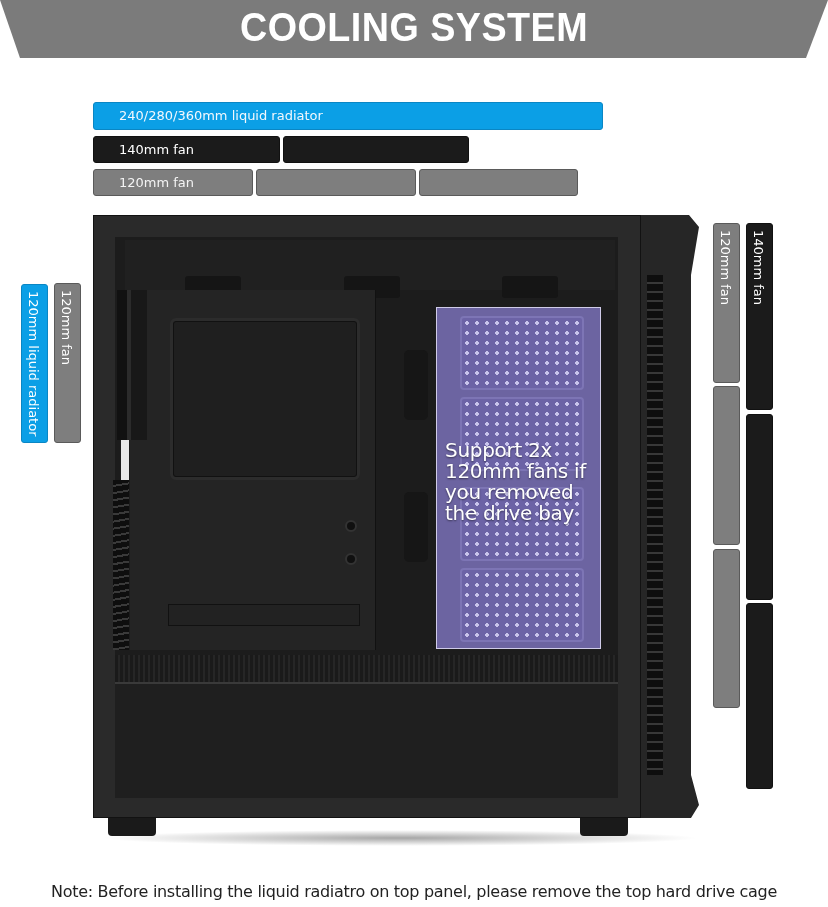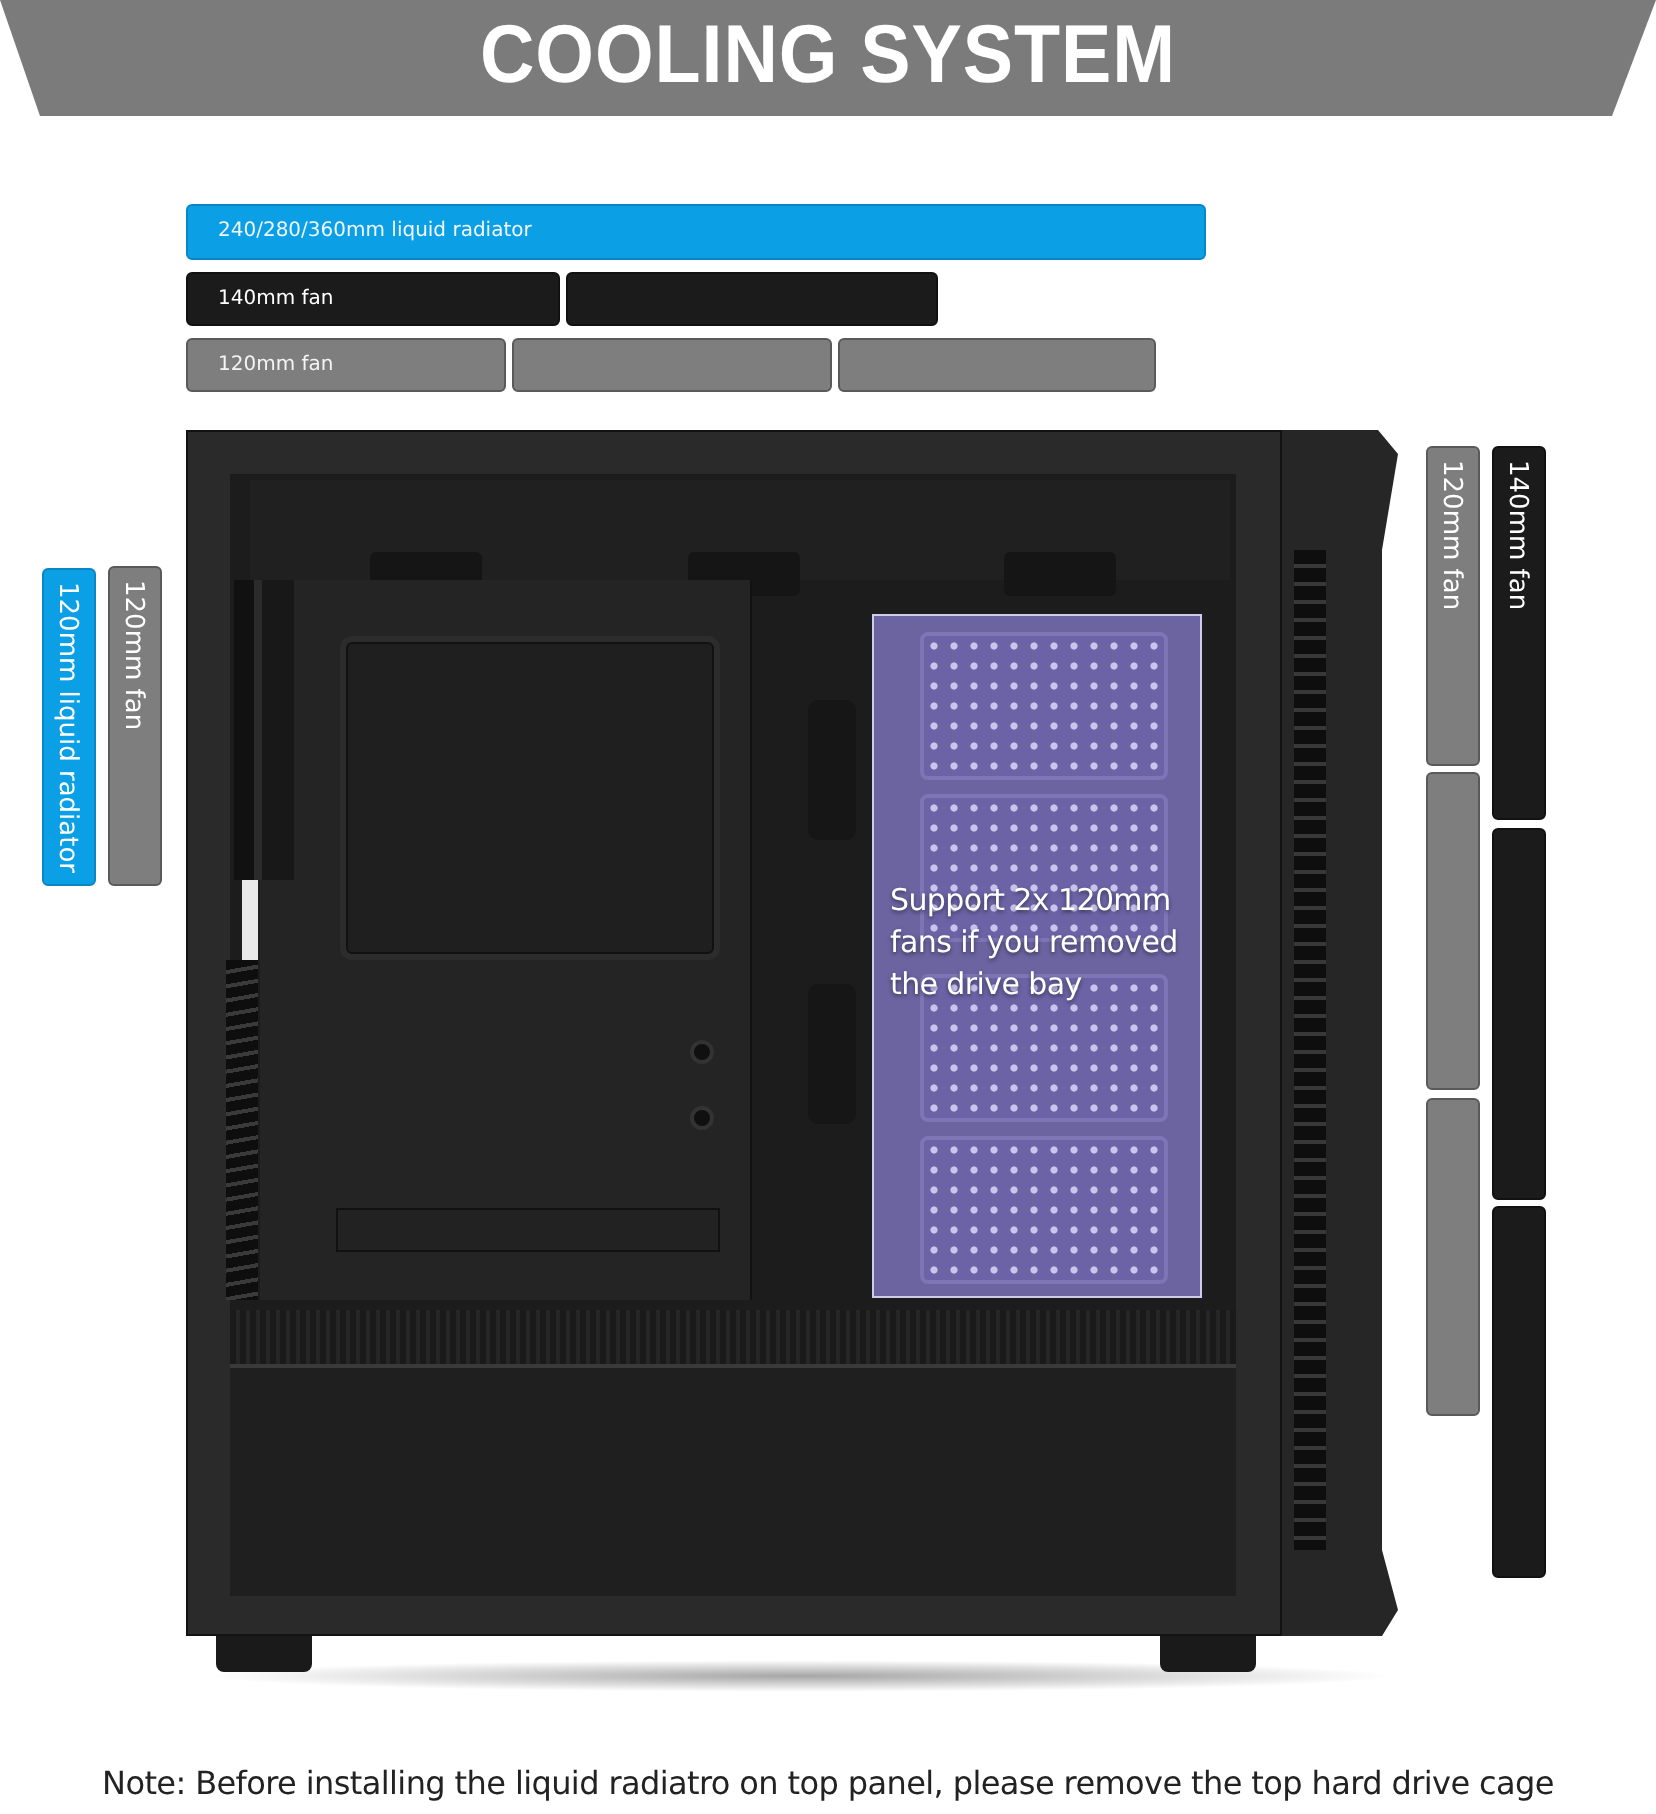--- a/index.html
+++ b/index.html
@@ -15,21 +15,21 @@
     clip-path: polygon(0 0, 828px 0, 806px 58px, 20px 58px);
   }
   .banner-title {
     left: 0; top: 4px; width: 828px; text-align: center;
     color: #ffffff; font-family: "Liberation Sans", sans-serif; font-weight: bold;
     font-size: 41px; letter-spacing: 0.5px; transform: scaleX(0.92); transform-origin: center;
   }
   
   .bar {
     border-radius: 3px; box-sizing: border-box; color: #ffffff;
-    font-size: 10px; line-height: 26px; padding-left: 15px; white-space: nowrap; overflow: hidden;
+    font-size: 13px; line-height: 26px; padding-left: 25px; white-space: nowrap; overflow: hidden;
     font-family: "DejaVu Sans", sans-serif;
   }
   .bar.blue { background: #0b9fe6; border: 1px solid #0a86c4; color: #f2f8fd; }
   .bar.black { background: #1b1b1b; border: 1px solid #111; }
   .bar.gray { background: #7e7e7e; border: 1px solid #5a5a5a; color: #f4f4f4; }
   .vbar {
     border-radius: 3px; box-sizing: border-box;
   }
   .vtext {
     writing-mode: vertical-rl; color: #fff; font-size: 13px; white-space: nowrap;
@@ -64,21 +64,21 @@
     left: 436px; top: 307px; width: 165px; height: 342px;
     background: rgba(120, 110, 180, 0.88); border: 1px solid #cfcbe8; box-sizing: border-box;
   }
   .drive-tray {
     width: 120px; height: 70px; border-radius: 4px;
     background-color: #6c63a6;
     background-image: radial-gradient(circle, #c9c4ec 1.6px, transparent 2px);
     background-size: 10px 10px; border: 2px solid #7d75b5;
   }
   .overlay-text {
-    left: 445px; top: 440px; width: 155px; color: #ffffff; font-size: 15px; line-height: 21px;
+    left: 445px; top: 440px; width: 155px; color: #ffffff; font-size: 20px; line-height: 21px;
     font-family: "DejaVu Sans", sans-serif; text-shadow: 0 1px 2px rgba(0,0,0,0.5); letter-spacing: -0.3px;
   }
   .footnote {
     left: 0; top: 882px; width: 828px; text-align: center; color: #222;
     font-size: 16px; font-family: "DejaVu Sans", sans-serif; letter-spacing: -0.3px; white-space: nowrap;
   }
 </style>
 </head>
 <body>
 

